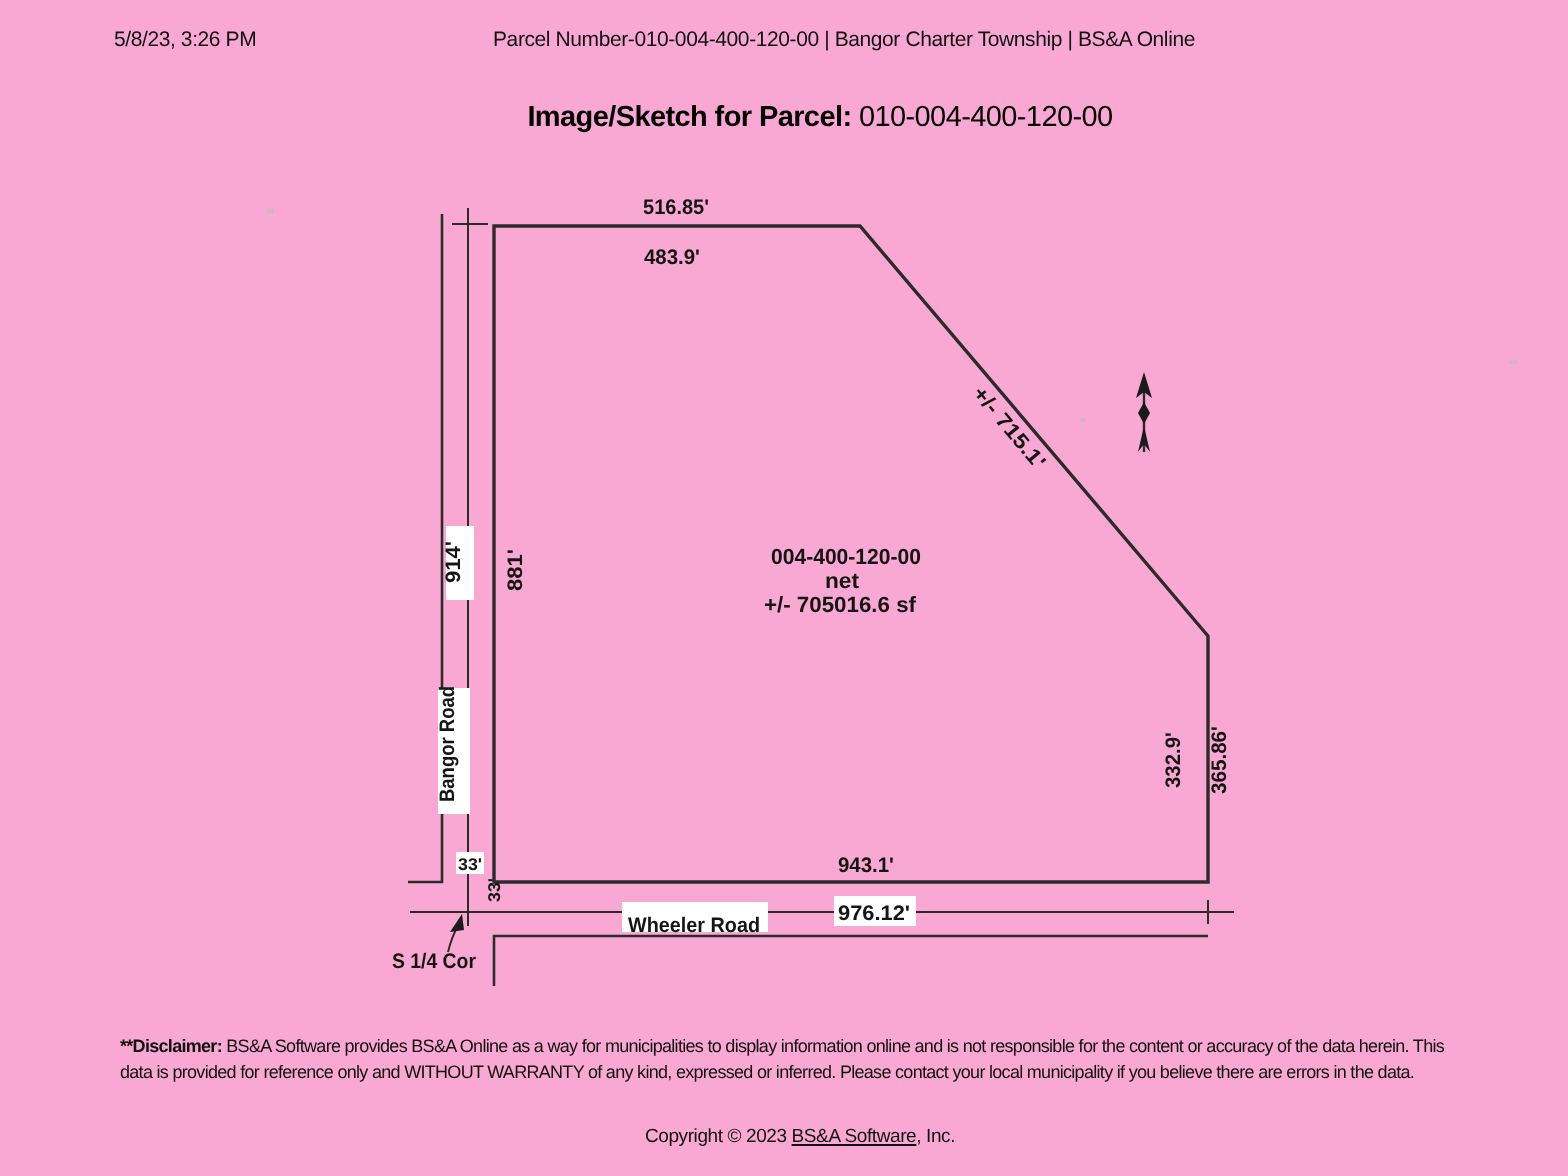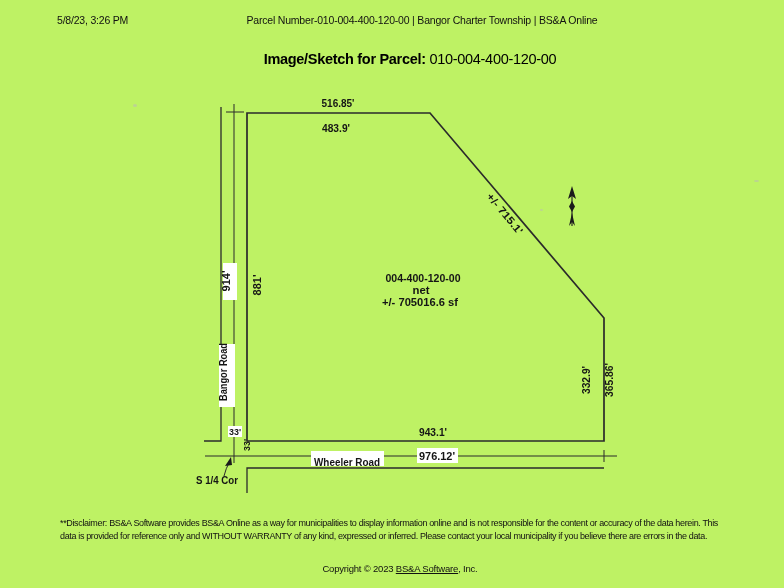--- a/index.html
+++ b/index.html
@@ -1,17 +1,17 @@
 <!DOCTYPE html>
 <html><head>
 <meta charset="utf-8">
 <style>
   html,body{margin:0;padding:0;background:#ffffff;}
   body{width:784px;height:588px;font-family:"Liberation Sans",sans-serif;color:#1a1a1a;}
-  .page{position:relative;width:784px;height:588px;background:#bef264;overflow:hidden;}
+  .page{position:relative;width:784px;height:588px;background:#f9a8d4;overflow:hidden;}
 
   .print-datetime{
     position:absolute;left:57px;top:14px;
     font-size:10.5px;letter-spacing:-0.2px;color:#111;white-space:nowrap;
   }
   .print-doctitle{
     position:absolute;left:0;top:14px;width:784px;padding-left:60px;box-sizing:border-box;
     text-align:center;font-size:10.5px;letter-spacing:-0.2px;color:#111;white-space:nowrap;
   }
   .page-title{
@@ -27,21 +27,21 @@
   }
   .ln{stroke:#2b2b2b;fill:none;}
   .fil{fill:#1b1b1b;stroke:none;}
   .mask{fill:#ffffff;stroke:none;}
   .artifact{position:absolute;background:#b9b9b9;border-radius:50%;opacity:.55;}
 
   .disclaimer{
     position:absolute;left:60px;top:517px;width:668px;
     font-size:9px;letter-spacing:-0.35px;line-height:13px;color:#111;
   }
-  .disclaimer .bold{font-weight:normal;margin-top:36px;}
+  .disclaimer .bold{font-weight:bold;margin-top:36px;}
   .copyright{
     position:absolute;left:0;top:563px;width:784px;padding-left:16px;box-sizing:border-box;
     text-align:center;font-size:9.5px;letter-spacing:-0.2px;color:#111;
   }
   .copyright a{color:#111;text-decoration:underline;cursor:pointer;}
 </style>
 </head>
 <body>
 
 <div class="page">

